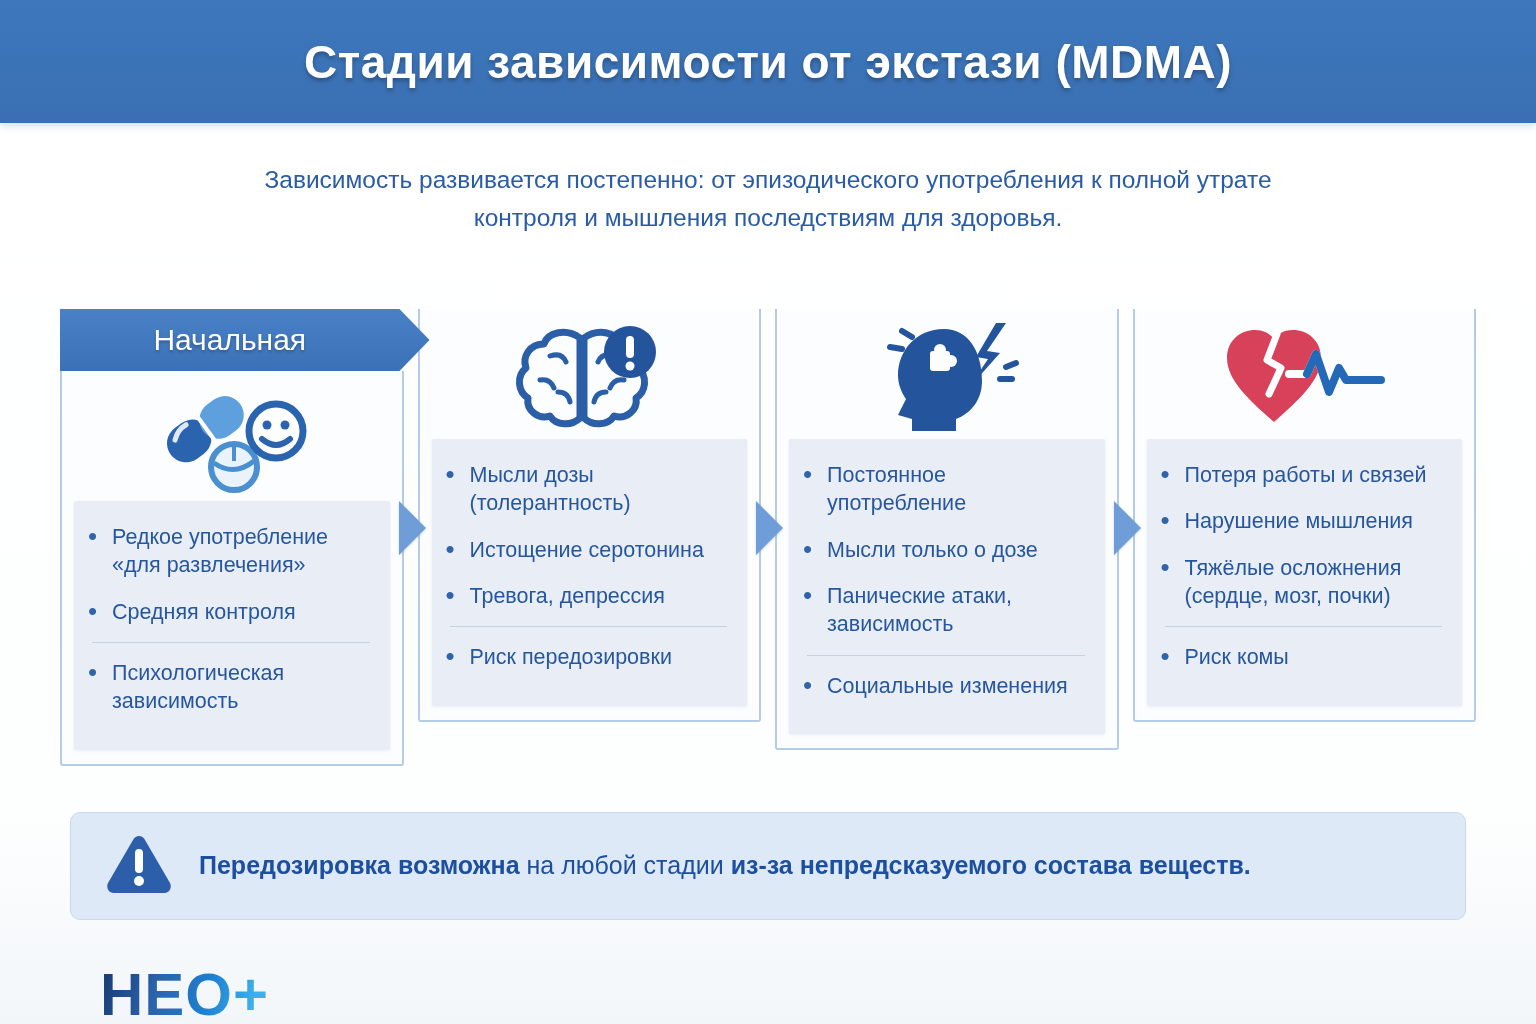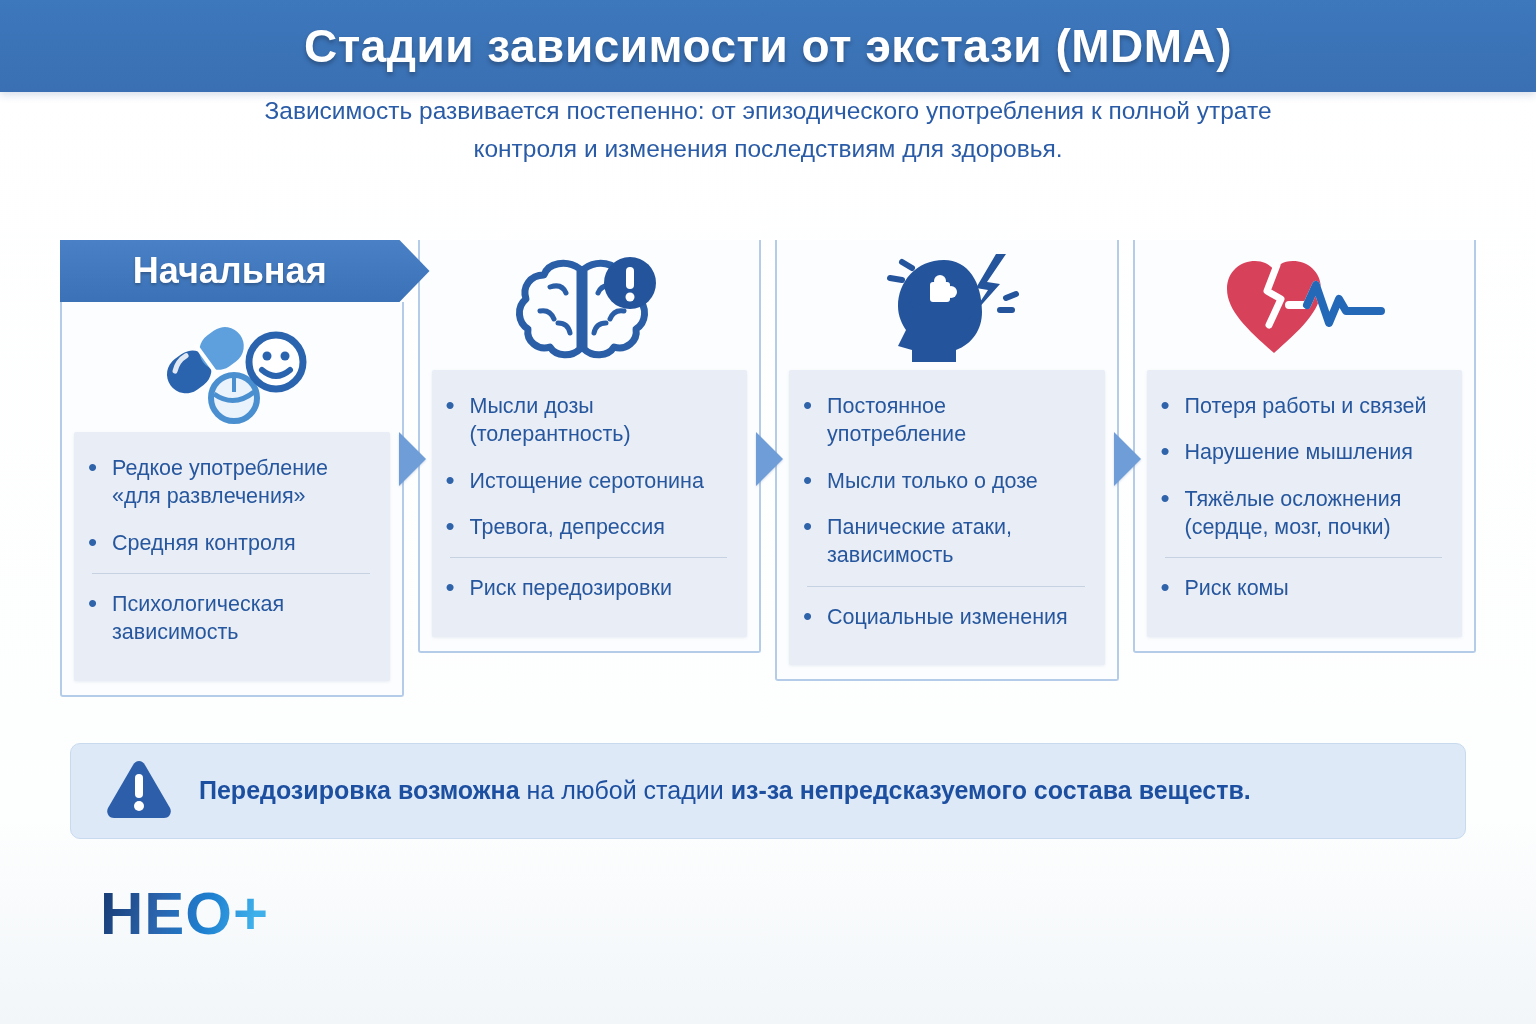--- a/index.html
+++ b/index.html
@@ -5,47 +5,47 @@
   * { margin:0; padding:0; box-sizing:border-box; }
   html,body { width:1536px; height:1024px; overflow:hidden; }
   body {
     font-family:"Liberation Sans", sans-serif;
     background:linear-gradient(180deg,#ffffff 0%,#fdfefe 80%,#f2f6f9 100%);
     color:#26579e;
   }
 
   
   .banner {
-    height:92px;
+    height:123px;
     background:linear-gradient(180deg,#3d77bc 0%,#3a70b3 100%);
     display:flex; align-items:center; justify-content:center;
     box-shadow:0 3px 8px rgba(40,80,140,.18);
   }
   .banner h1 {
     color:#ffffff; font-size:46px; font-weight:bold; letter-spacing:.5px;
     text-shadow:0 3px 4px rgba(0,0,0,.28);
   }
 
   
   .intro {
-    text-align:center;
+    margin-top:38px; text-align:center;
     color:#2a5ba6; font-size:24.5px; line-height:1.55;
   }
 
   
   .stages {
     margin:72px 60px 0;
     display:grid; grid-template-columns:repeat(4,1fr); gap:14px;
   }
   .stage { position:relative; }
 
   .stage-header {
     position:relative; height:62px; width:calc(100% + 26px);
     display:flex; align-items:center; justify-content:center;
-    color:#fff; font-size:36px; font-weight:bold;
+    color:#fff; font-size:30px; font-weight:normal;
     text-shadow:0 2px 3px rgba(0,0,0,.25);
     clip-path:polygon(0 0, calc(100% - 30px) 0, 100% 50%, calc(100% - 30px) 100%, 0 100%, 22px 50%);
     padding-right:30px;
   }
   .stage:first-child .stage-header {
     clip-path:polygon(0 0, calc(100% - 30px) 0, 100% 50%, calc(100% - 30px) 100%, 0 100%);
   }
   .stage-1 .stage-header { background:linear-gradient(180deg,#4a81c6,#3b72b7); z-index:8; }
   .stage-2 .stage-header { background:linear-gradient(180deg,#71a1d8,#6295cf); z-index:7; }
   .stage-3 .stage-header { background:linear-gradient(180deg,#4e82c6,#4176bc); z-index:6; }
@@ -83,21 +83,21 @@
     content:""; position:absolute; right:-22px; top:192px; z-index:9;
     width:0; height:0;
     border-left:27px solid #6e9dd7;
     border-top:27px solid transparent;
     border-bottom:27px solid transparent;
     filter:drop-shadow(0 1px 1px rgba(60,100,160,.25));
   }
 
   
   .warning {
-    margin:46px 70px 0; height:96px;
+    margin:46px 70px 0; height:108px;
     background:#dde9f6; border:1px solid #c8daee; border-radius:10px;
     display:flex; align-items:center; padding:0 34px; gap:26px;
   }
   .warning-text { font-size:25px; color:#1d4fa1; }
   .warning-text .b { font-weight:bold; }
 
   
   .logo {
     margin:40px 0 0 100px;
     font-size:60px; font-weight:bold; letter-spacing:1px;
@@ -110,21 +110,21 @@
 <body>
 
 
 
 <header class="banner">
   <h1>Стадии зависимости от экстази (MDMA)</h1>
 </header>
 
 <p class="intro">
   <span>Зависимость развивается постепенно: от эпизодического употребления к полной утрате</span><br>
-  <span>контроля и изменения последствиям для здоровья.</span>
+  <span>контроля и мышления последствиям для здоровья.</span>
 </p>
 
 <main class="stages">
 
   <section class="stage stage-1">
     <div class="stage-header">
       <span>Начальная</span>
     </div>
     <div class="stage-card">
       <div class="icon-zone">

